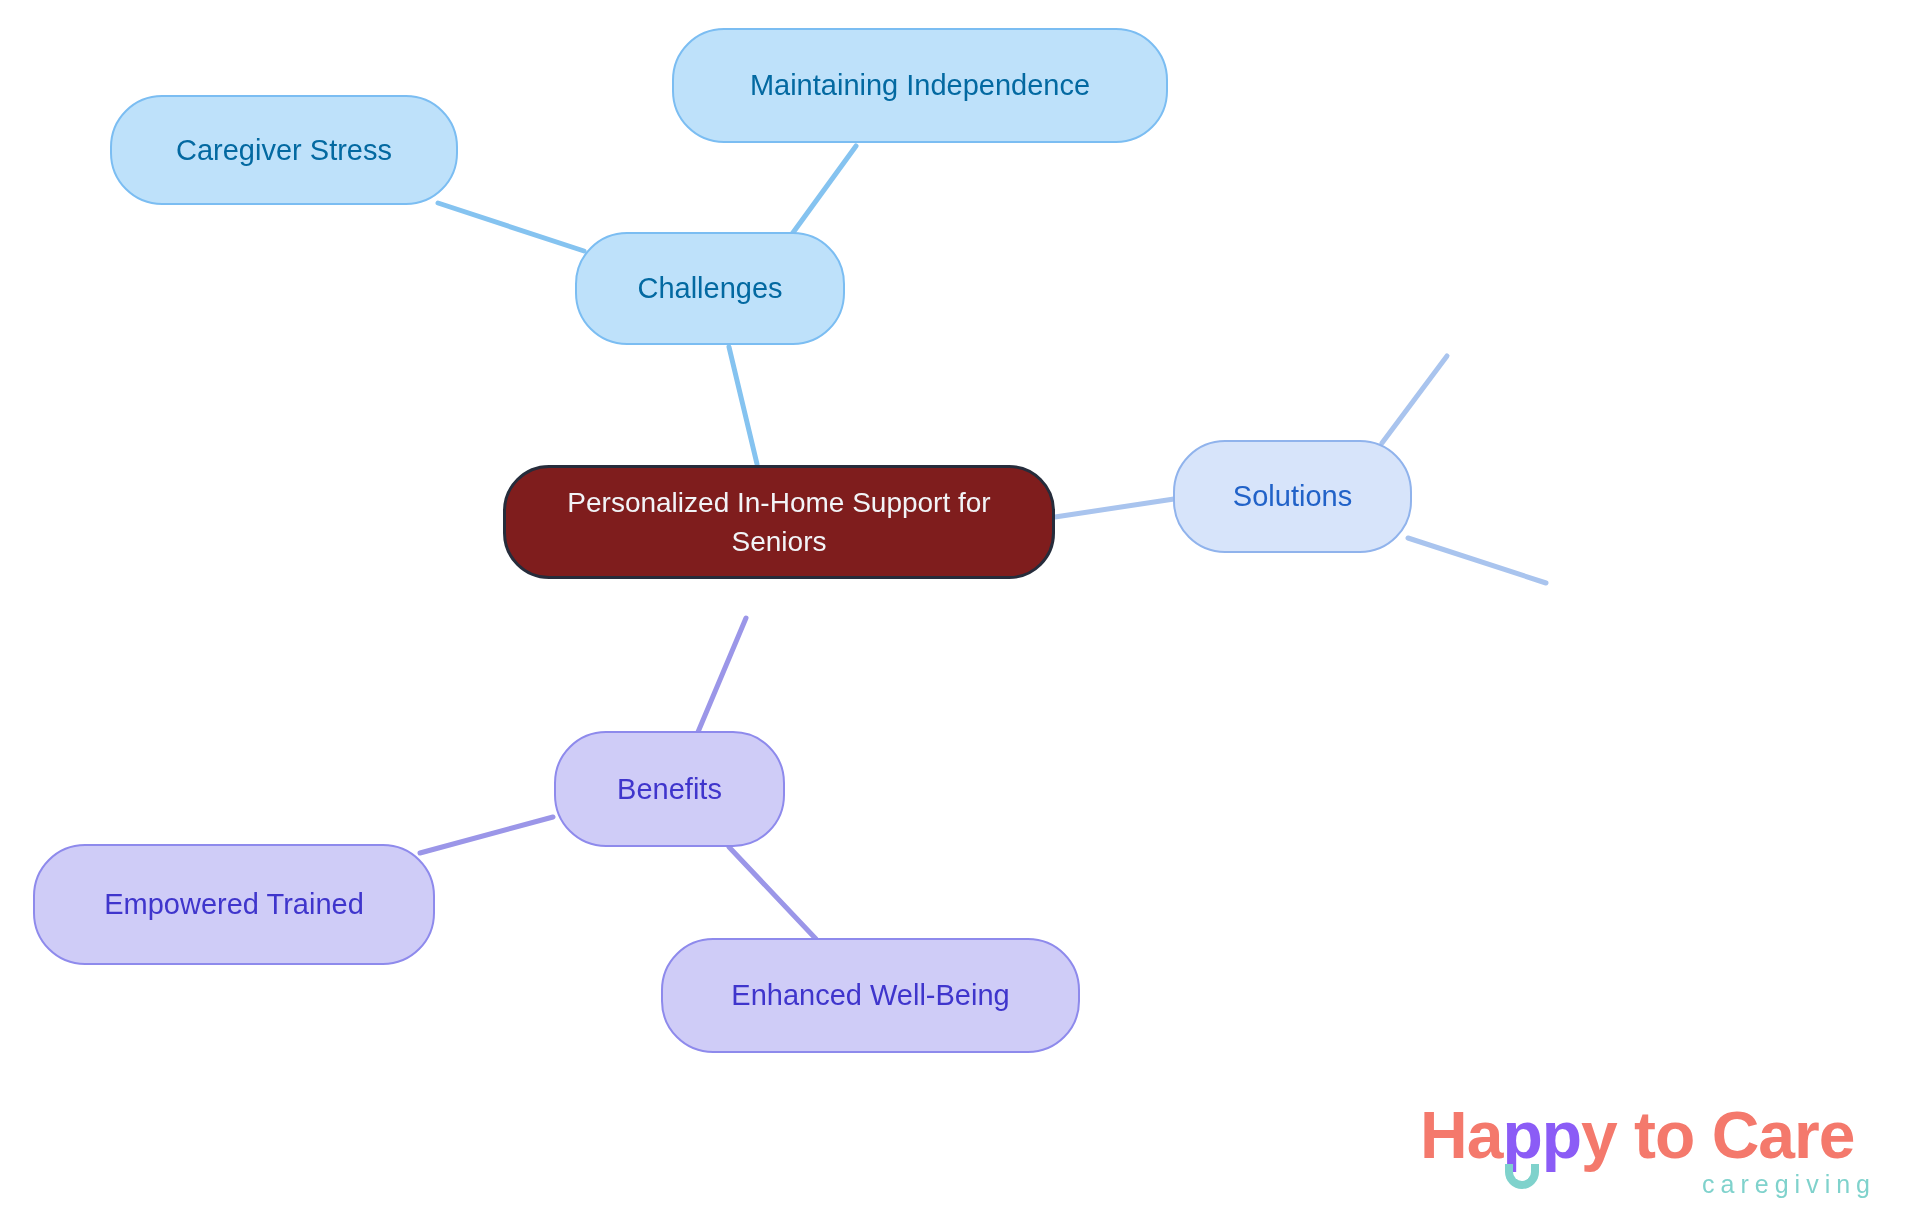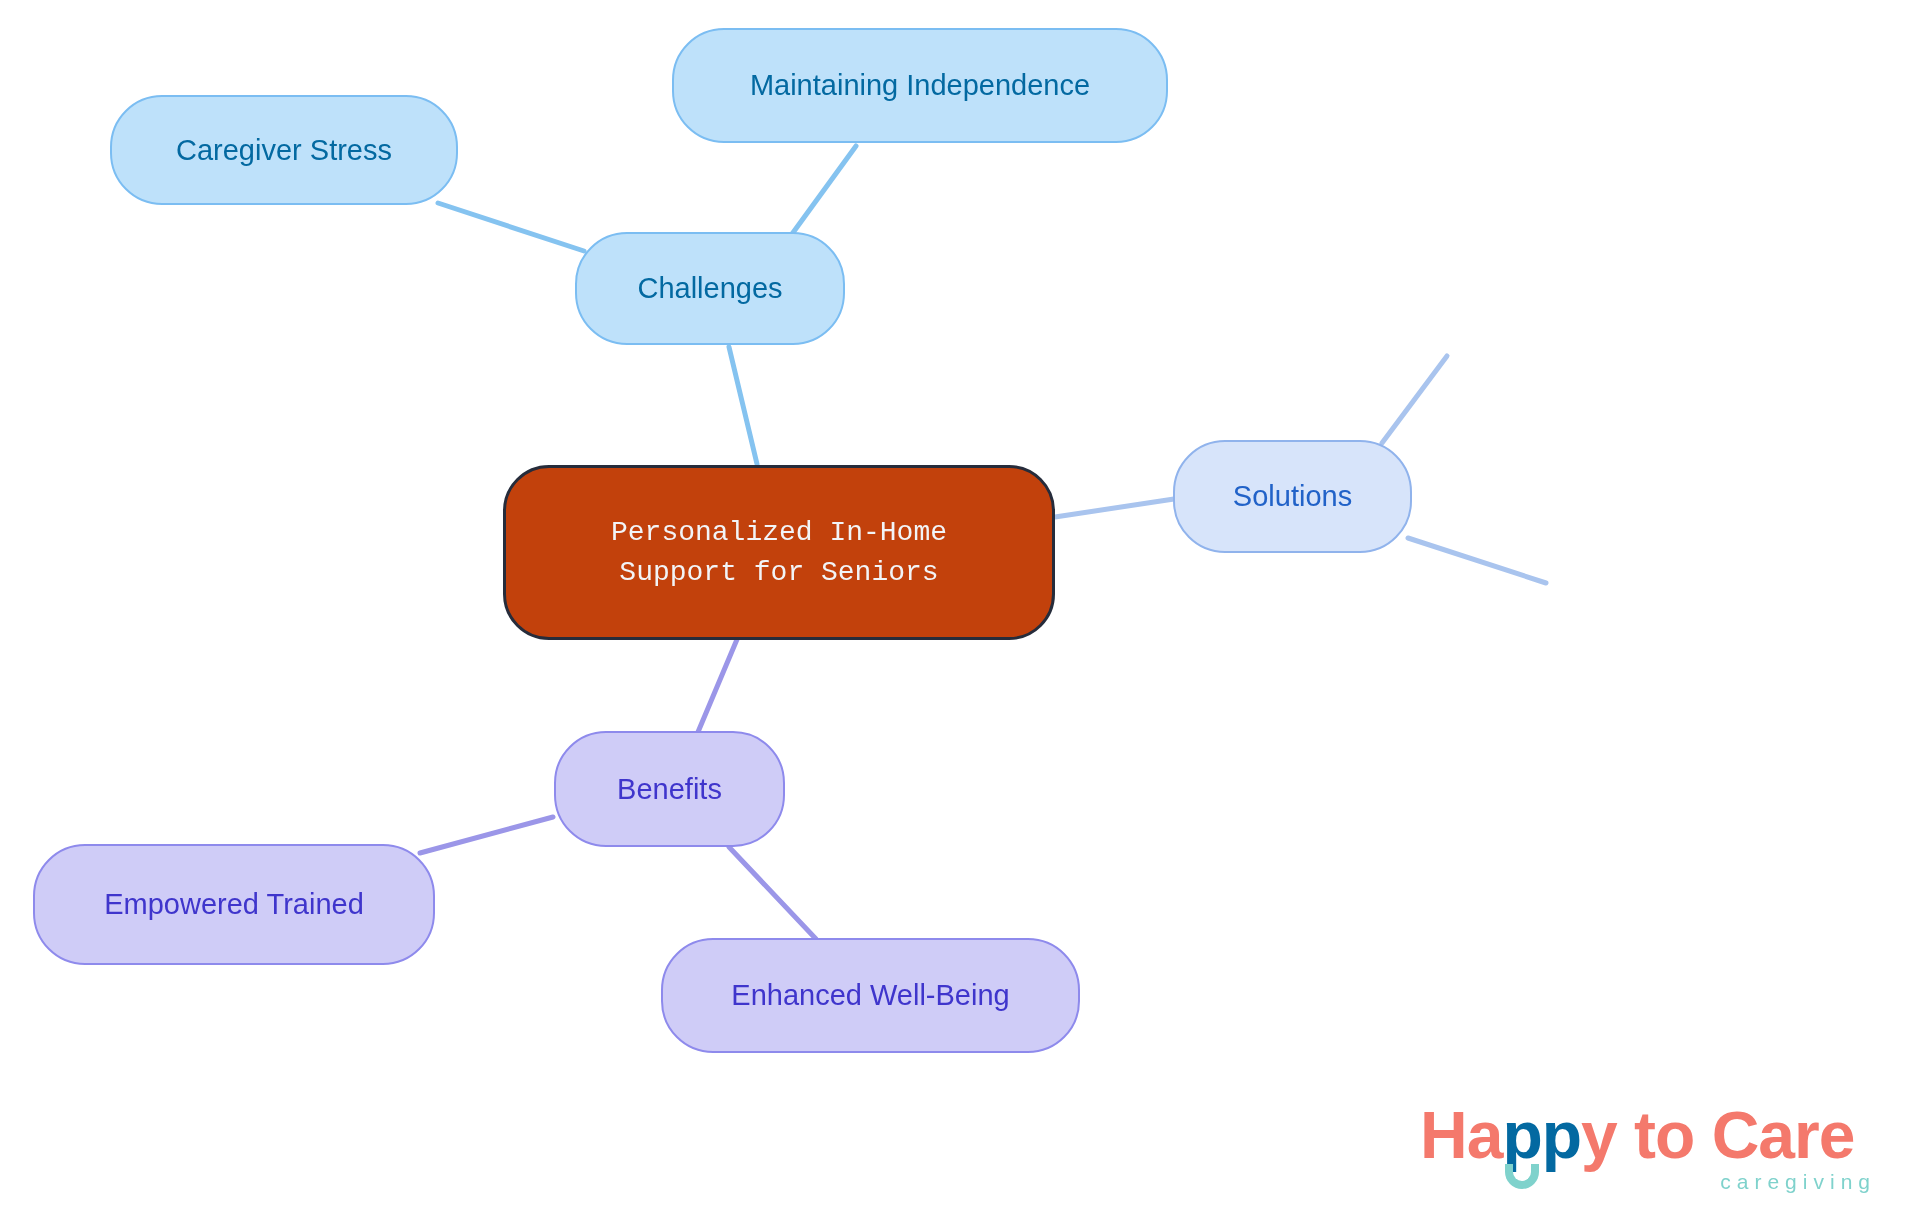--- a/index.html
+++ b/index.html
@@ -22,29 +22,28 @@
     display: flex;
     align-items: center;
     justify-content: center;
     text-align: center;
     box-sizing: border-box;
     border-radius: 52px;
     font-size: 29px;
     line-height: 1.25;
   }
   .node-root {
-    left: 503px; top: 465px; width: 552px; height: 175px;
-    background: #c2410c;
+    left: 503px; top: 465px; width: 552px; height: 114px;
+    background: #7f1d1d;
     border: 3px solid #262c3b;
     border-radius: 46px;
     color: #f2f4f7;
     font-size: 28px;
     line-height: 1.4;
     padding: 0 60px;
-    font-family: Liberation Mono, monospace;
   }
   .family-challenges {
     background: #bee1fa;
     border: 2px solid #7bbdf2;
     color: #0369a1;
   }
   .family-solutions {
     background: #d7e4fa;
     border: 2px solid #90b3ec;
     color: #2162c8;
@@ -74,36 +73,36 @@
     left: 0; top: 4px;
     white-space: nowrap;
     font-weight: bold;
     font-size: 66px;
     letter-spacing: -1px;
     color: #f4796c;
     line-height: 1;
   }
   .logo-pp {
     position: relative;
-    color: #0369a1;
+    color: #8b5cf6;
     display: inline-block;
   }
   .logo-smile {
     position: absolute;
     left: 3px; top: 62px;
     width: 34px; height: 25px;
     border: 8px solid #7fd2cc;
     border-top: none;
     border-radius: 0 0 28px 28px;
     box-sizing: border-box;
   }
   .logo-tagline {
     position: absolute;
     right: 2px; top: 72px;
-    font-size: 21px;
+    font-size: 25px;
     letter-spacing: 6px;
     color: #7fd2cc;
   }
 </style>
 </head>
 <body>
 
 <div class="stage">
 
   <svg class="edges" width="1920" height="1215" viewBox="0 0 1920 1215">

